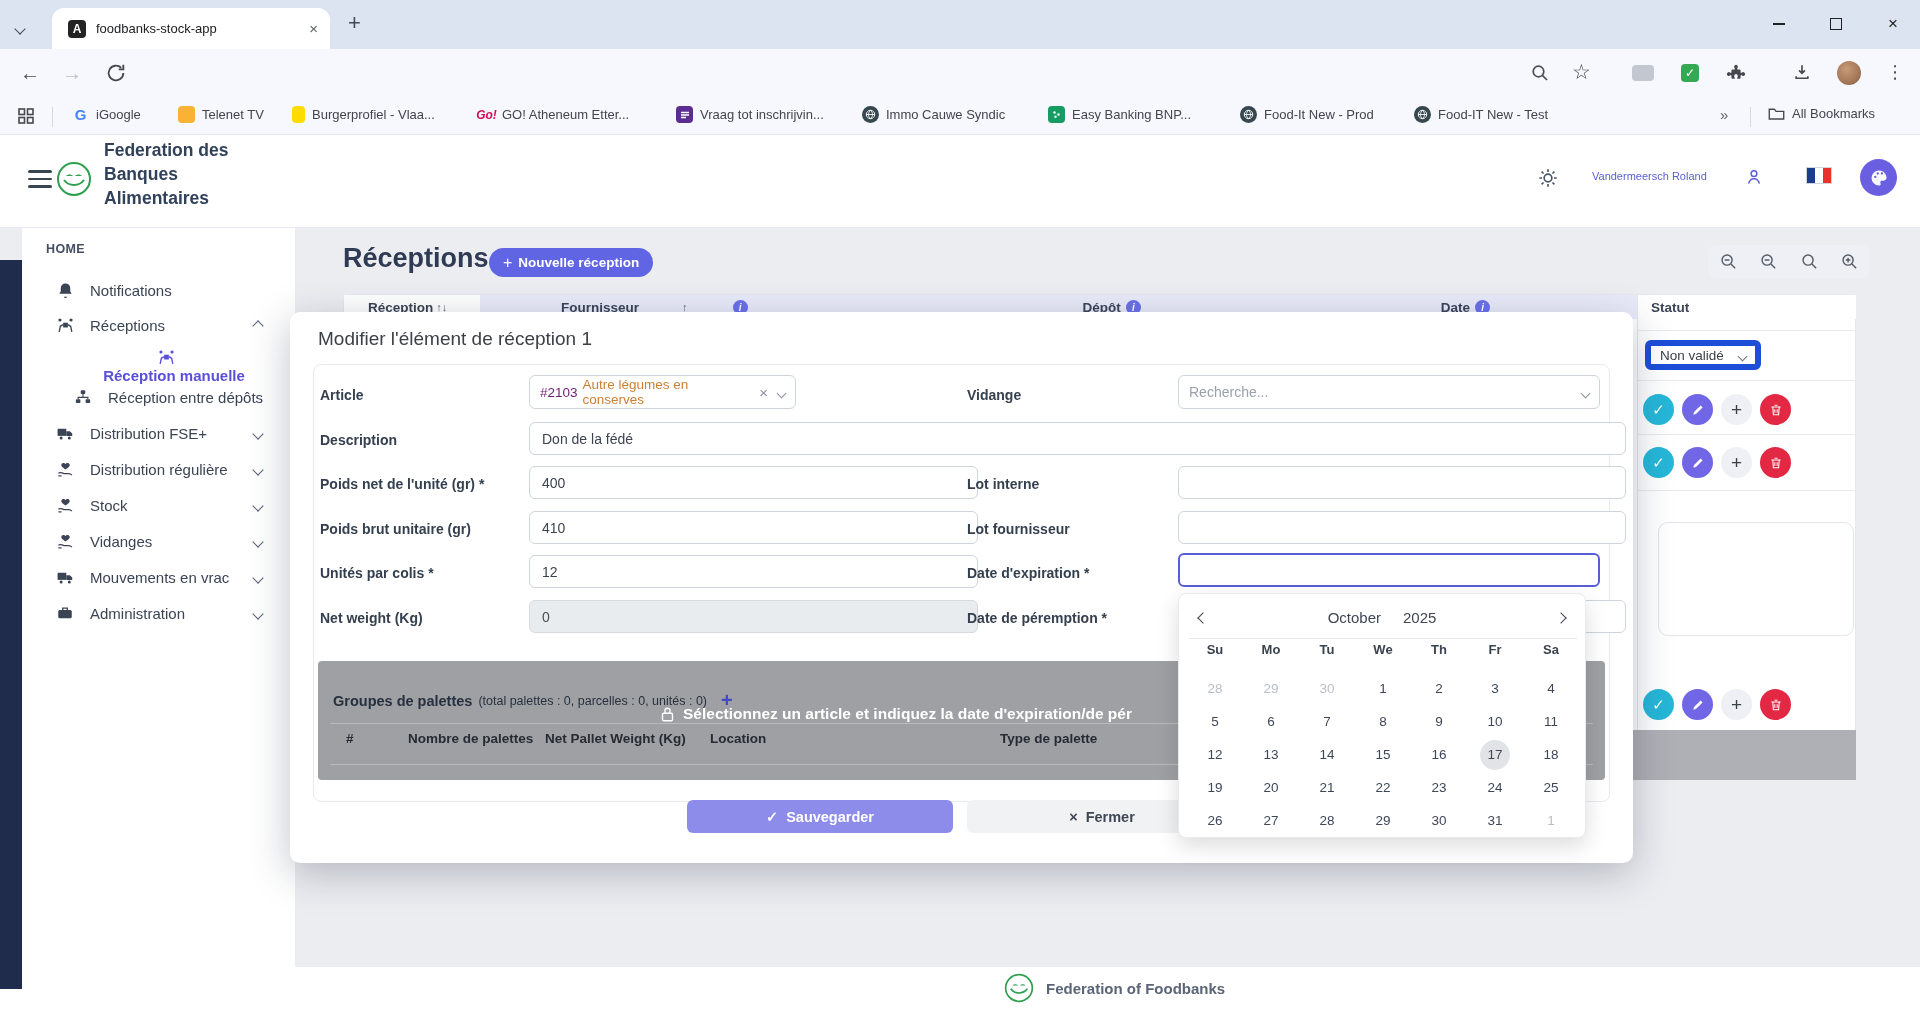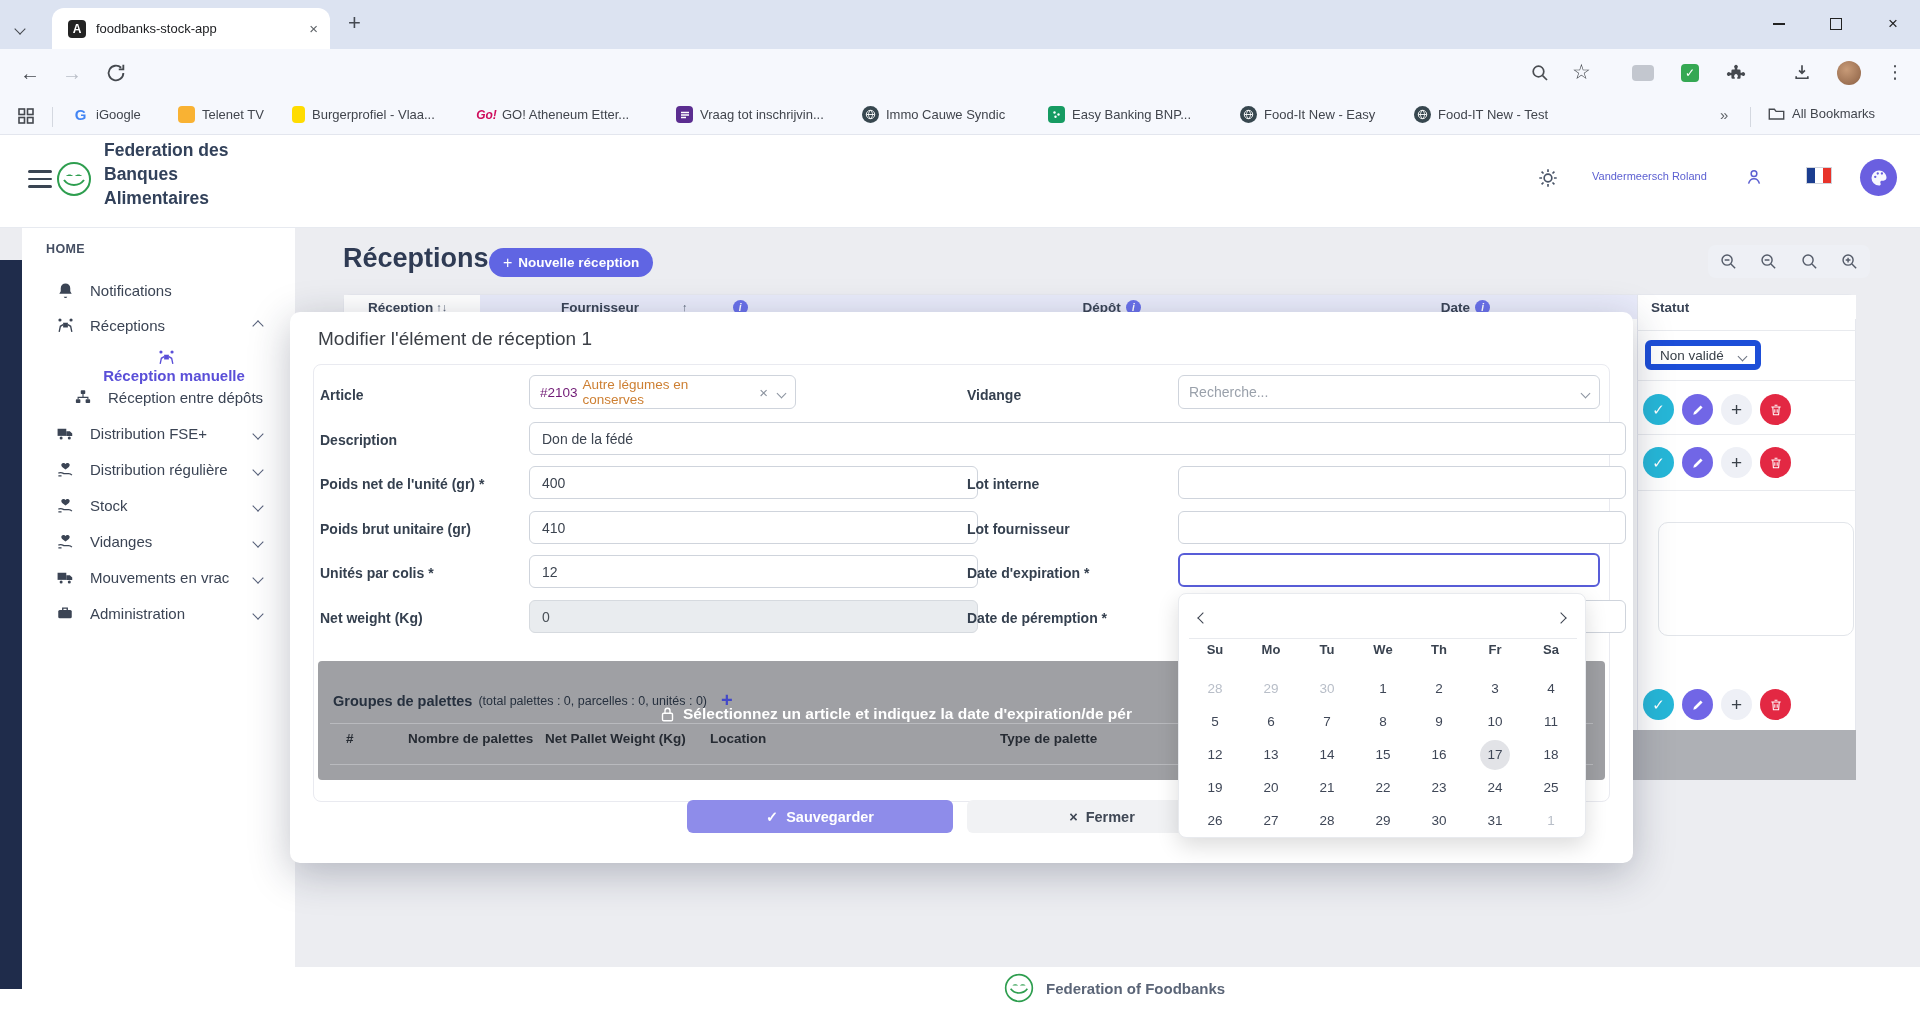--- a/index.html
+++ b/index.html
@@ -214,21 +214,21 @@
         </span>
       <span>Easy Banking  BNP...</span>
     </div>
     <div class="a bm" style="left:1240px;top:8px;">
       <span class="bmic" style="background:#37474f;border-radius:50%;">
           <svg width="11" height="11" viewBox="0 0 12 12" fill="none" stroke="#fff" stroke-width="1">
             <circle cx="6" cy="6" r="4.6"></circle>
             <path d="M1.4 6h9.2M6 1.4c-3 3-3 6.2 0 9.2M6 1.4c3 3 3 6.2 0 9.2"></path>
           </svg>
         </span>
-      <span>Food-It New - Easy</span>
+      <span>Food-It New - Prod</span>
     </div>
     <div class="a bm" style="left:1414px;top:8px;">
       <span class="bmic" style="background:#37474f;border-radius:50%;">
           <svg width="11" height="11" viewBox="0 0 12 12" fill="none" stroke="#fff" stroke-width="1">
             <circle cx="6" cy="6" r="4.6"></circle>
             <path d="M1.4 6h9.2M6 1.4c-3 3-3 6.2 0 9.2M6 1.4c3 3 3 6.2 0 9.2"></path>
           </svg>
         </span>
       <span>Food-IT New - Test</span>
     </div>
@@ -611,20 +611,24 @@
       <span>✓</span>
       <span>Sauvegarder</span>
     </div>
     <div class="a closebtn" style="left:677px;top:488px;width:270px;height:33px;">
       <span>×</span>
       <span>Fermer</span>
     </div>
   </div>
 
   <div class="a calendar">
+    <div class="calhead a">
+      <span>October</span>
+      <span>2025</span>
+    </div>
     <span class="calnav" style="left:16px;"><span class="chev cleft"></span></span>
     <span class="calnav" style="right:16px;"><span class="chev cright"></span></span>
     <div class="a hdiv" style="left:10px;top:44px;width:388px;"></div>
     <div class="a caldow">
 
     <div>Su</div>
         <div>Mo</div>
         <div>Tu</div>
         <div>We</div>
         <div>Th</div>

